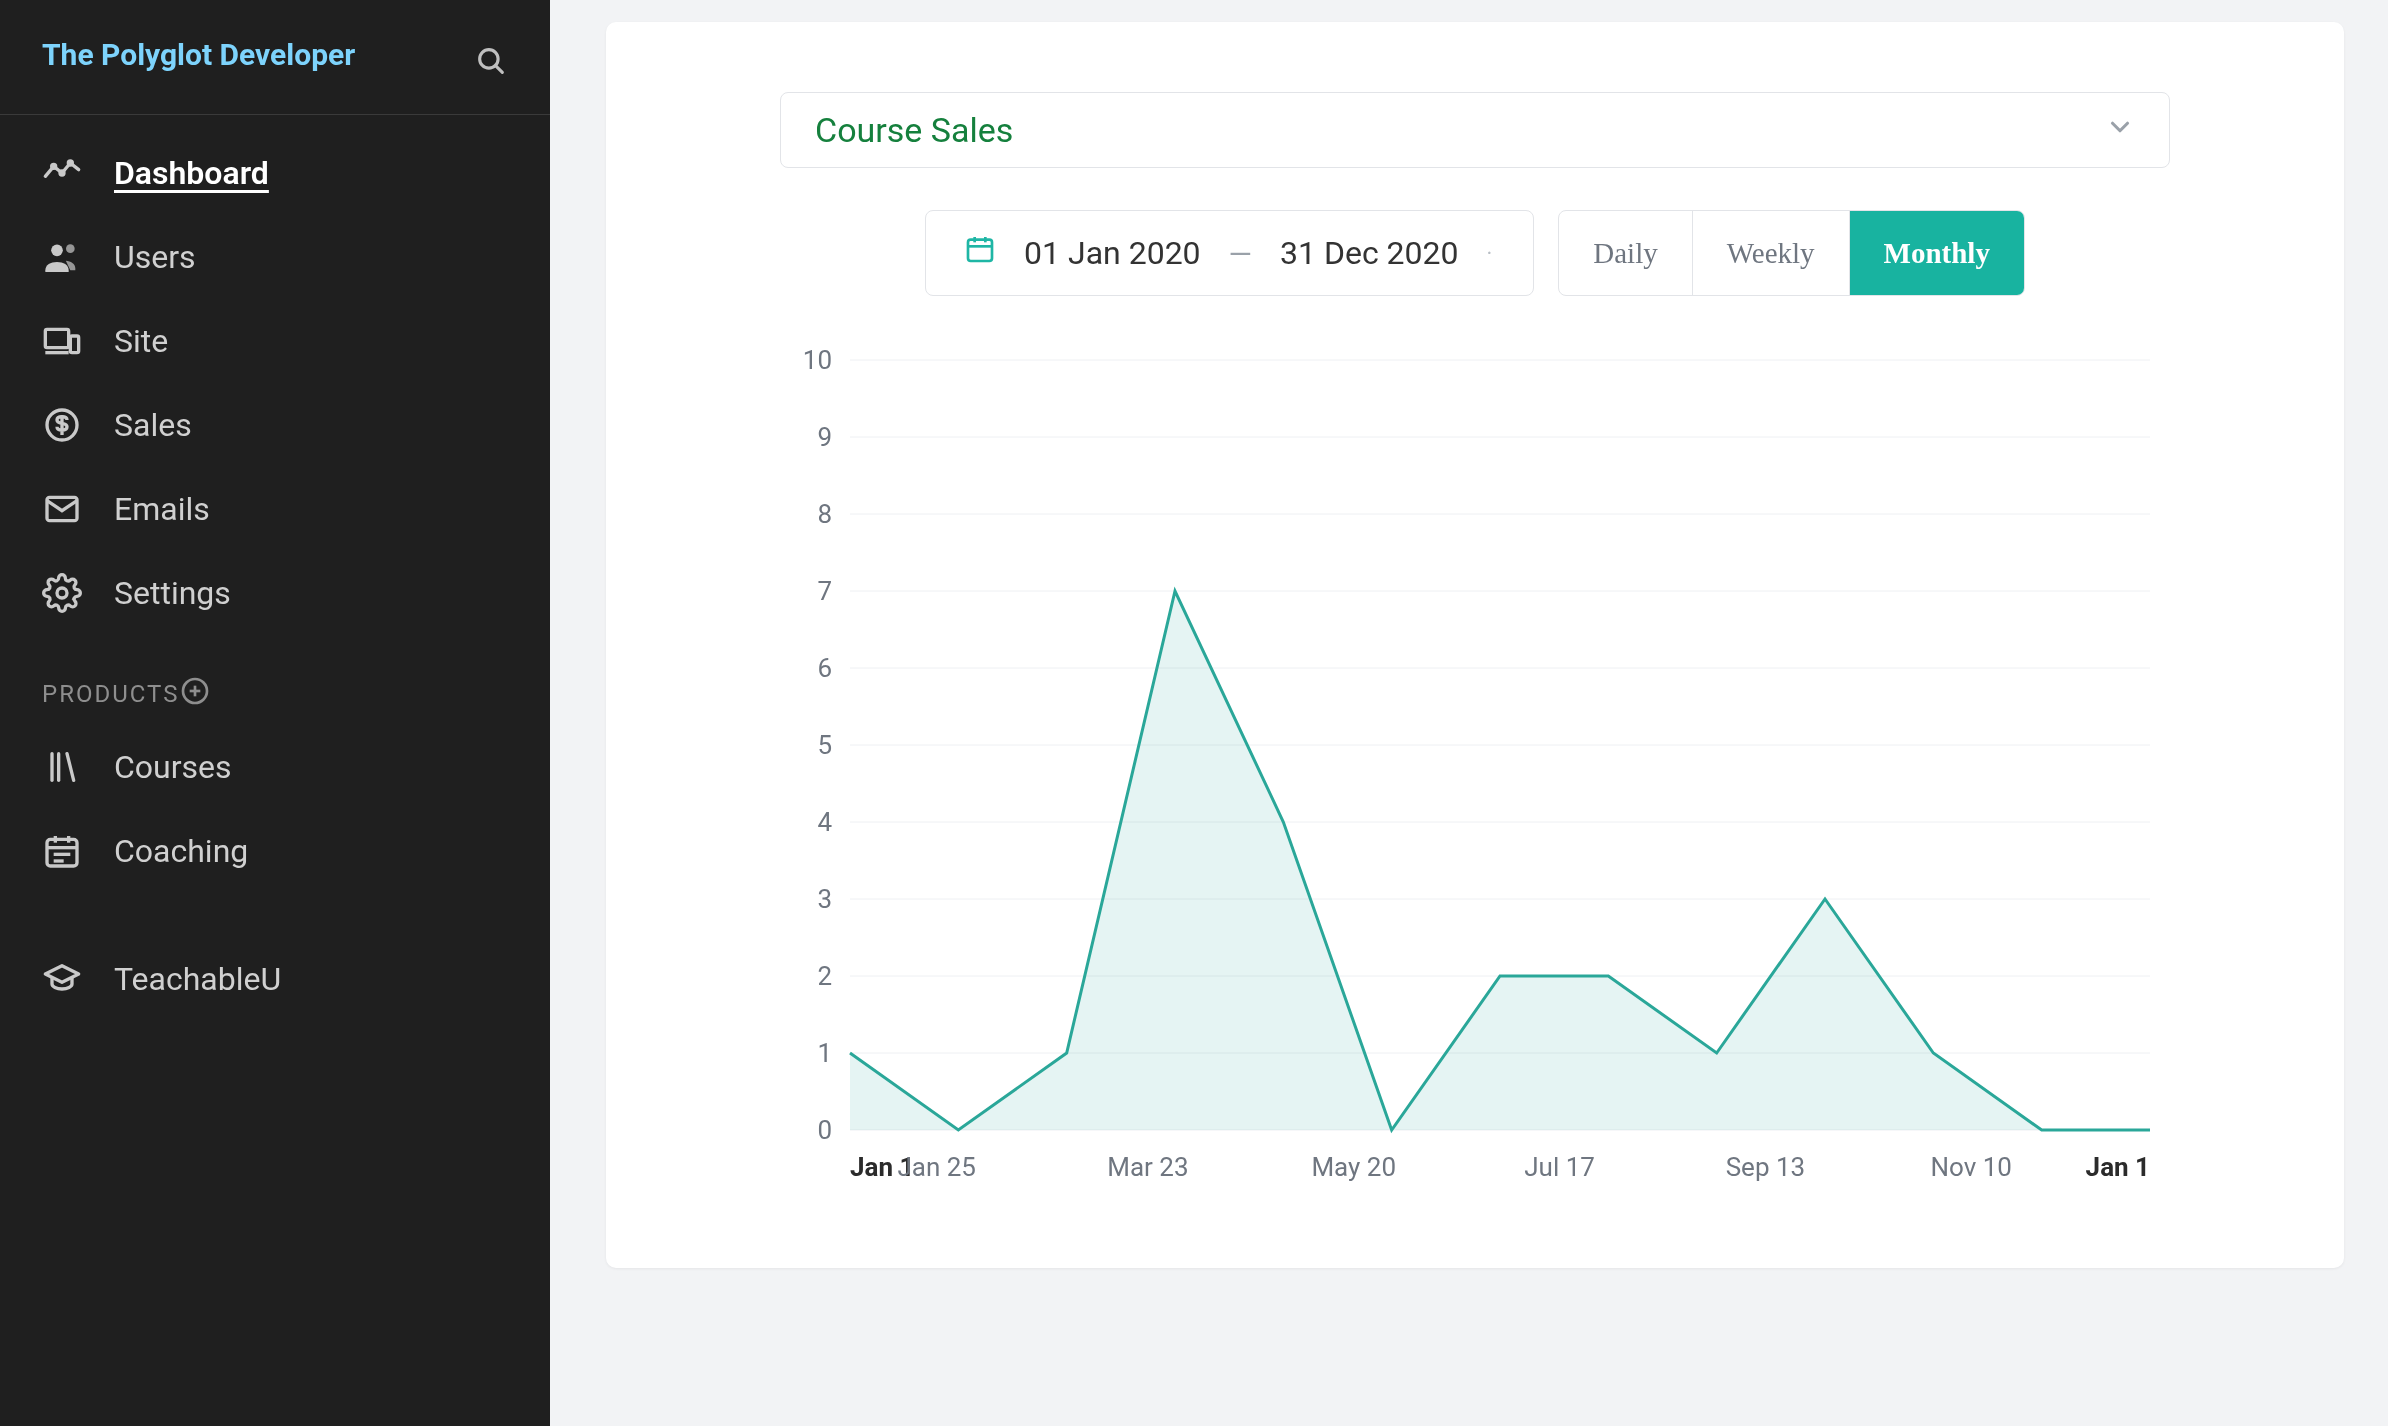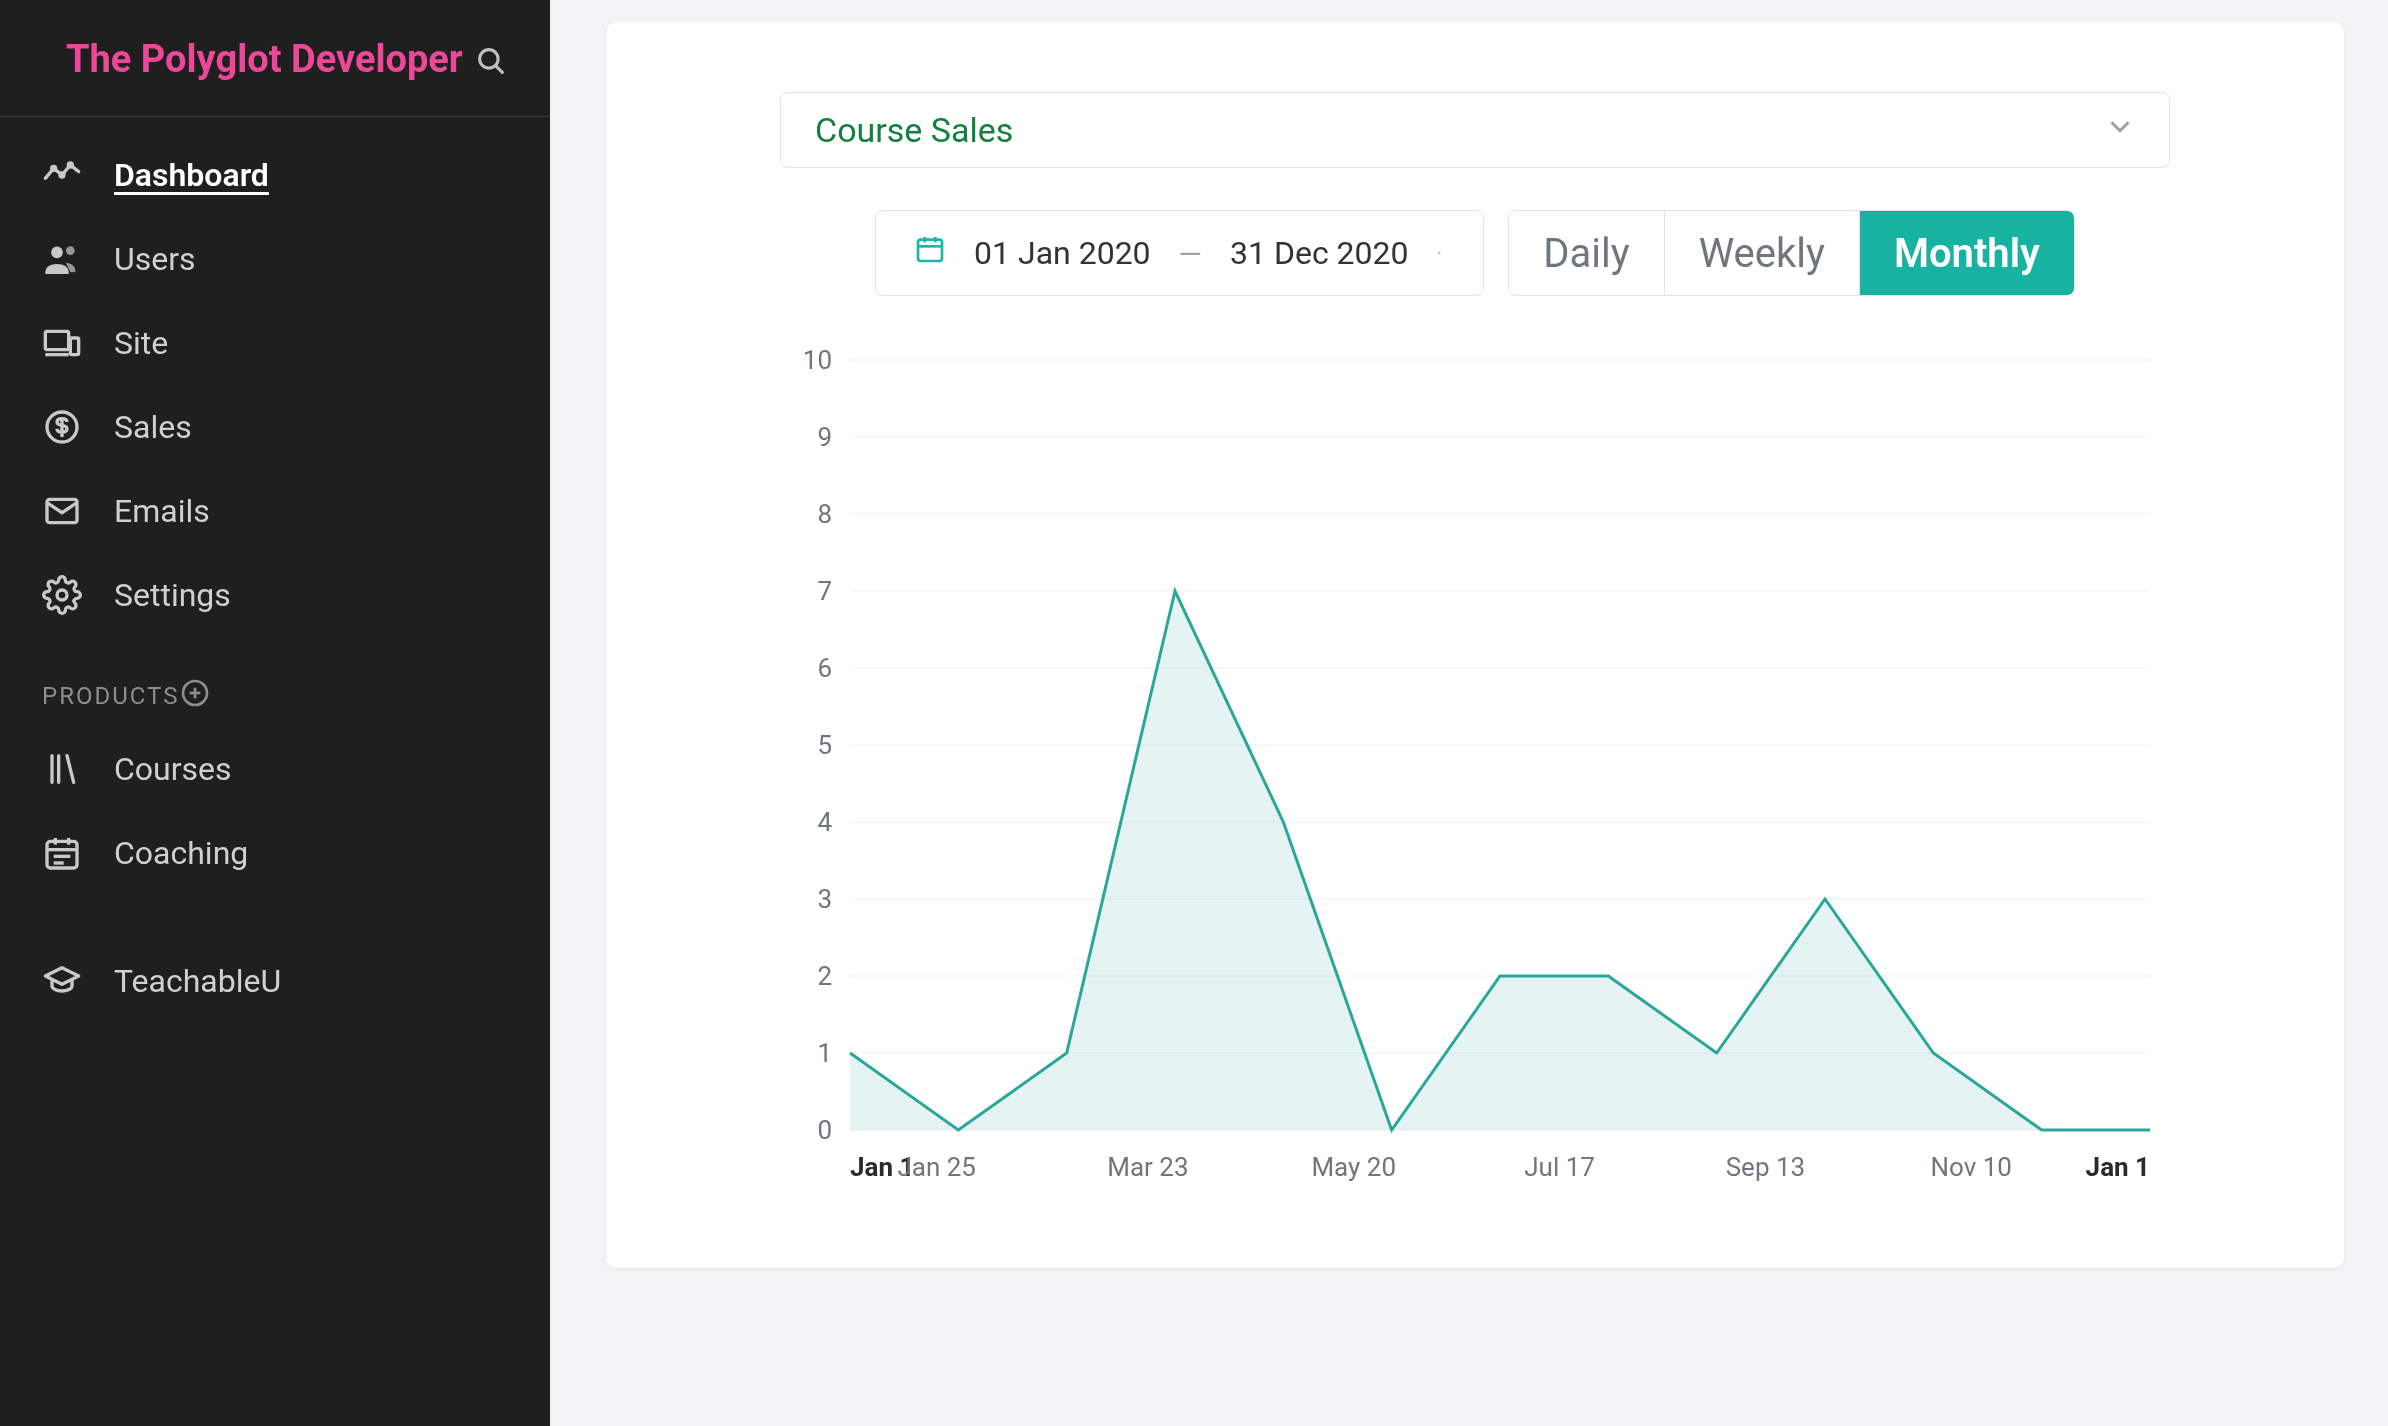--- a/index.html
+++ b/index.html
@@ -22,25 +22,24 @@
     padding-bottom: 40px;
   }
   .sidebar-header {
     display: flex;
     align-items: flex-start;
     justify-content: space-between;
     padding: 36px 42px 32px 42px;
     border-bottom: 1px solid #3a3a3a;
   }
   .brand {
-    font-size: 38px;
+    font-size: 30px;
     font-weight: 700;
     line-height: 1.25;
-    color: #ec4899;
-    margin-left: 24px;
+    color: #7dd3fc;
   }
   .search-btn {
     color: #bfbfbf;
     display: flex;
     align-items: center;
     justify-content: center;
     padding-top: 8px;
   }
   .search-btn svg { width: 34px; height: 34px; }
 
@@ -143,24 +142,25 @@
     border: 1px solid #e2e4e8;
     border-radius: 8px;
     overflow: hidden;
     height: 86px;
   }
   .seg button {
     all: unset;
     padding: 0 34px;
     display: flex;
     align-items: center;
-    font-size: 40px;
+    font-size: 29px;
     color: #6f7680;
     border-right: 1px solid #e2e4e8;
     cursor: pointer;
+    font-family: Liberation Serif, serif;
   }
   .seg button:last-child { border-right: none; }
   .seg button.active {
     background: #18b3a0;
     color: #ffffff;
     font-weight: 600;
   }
 
   
   .chart-wrap {

